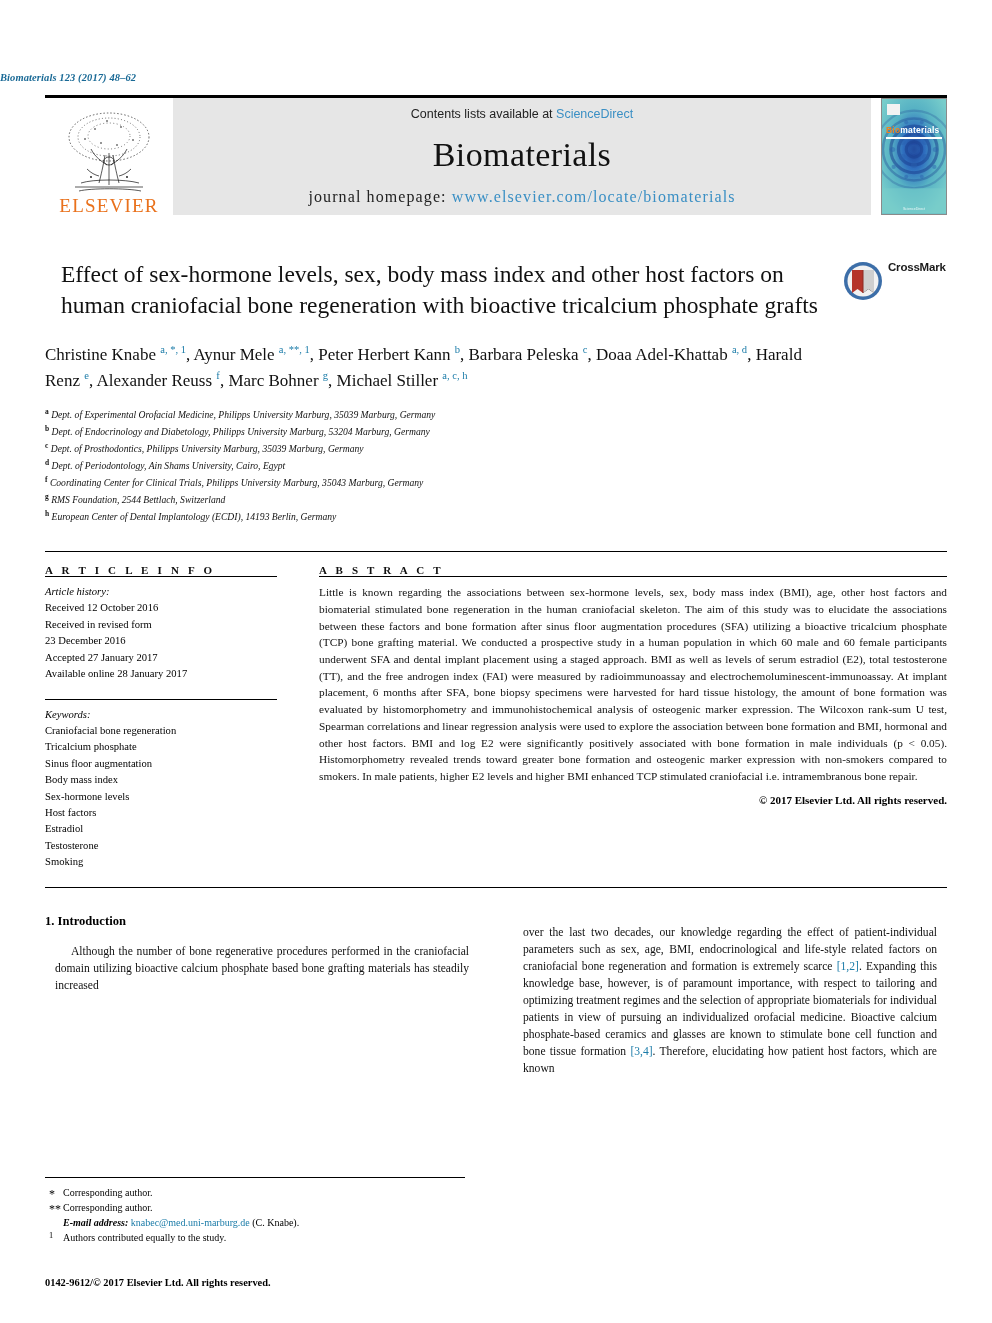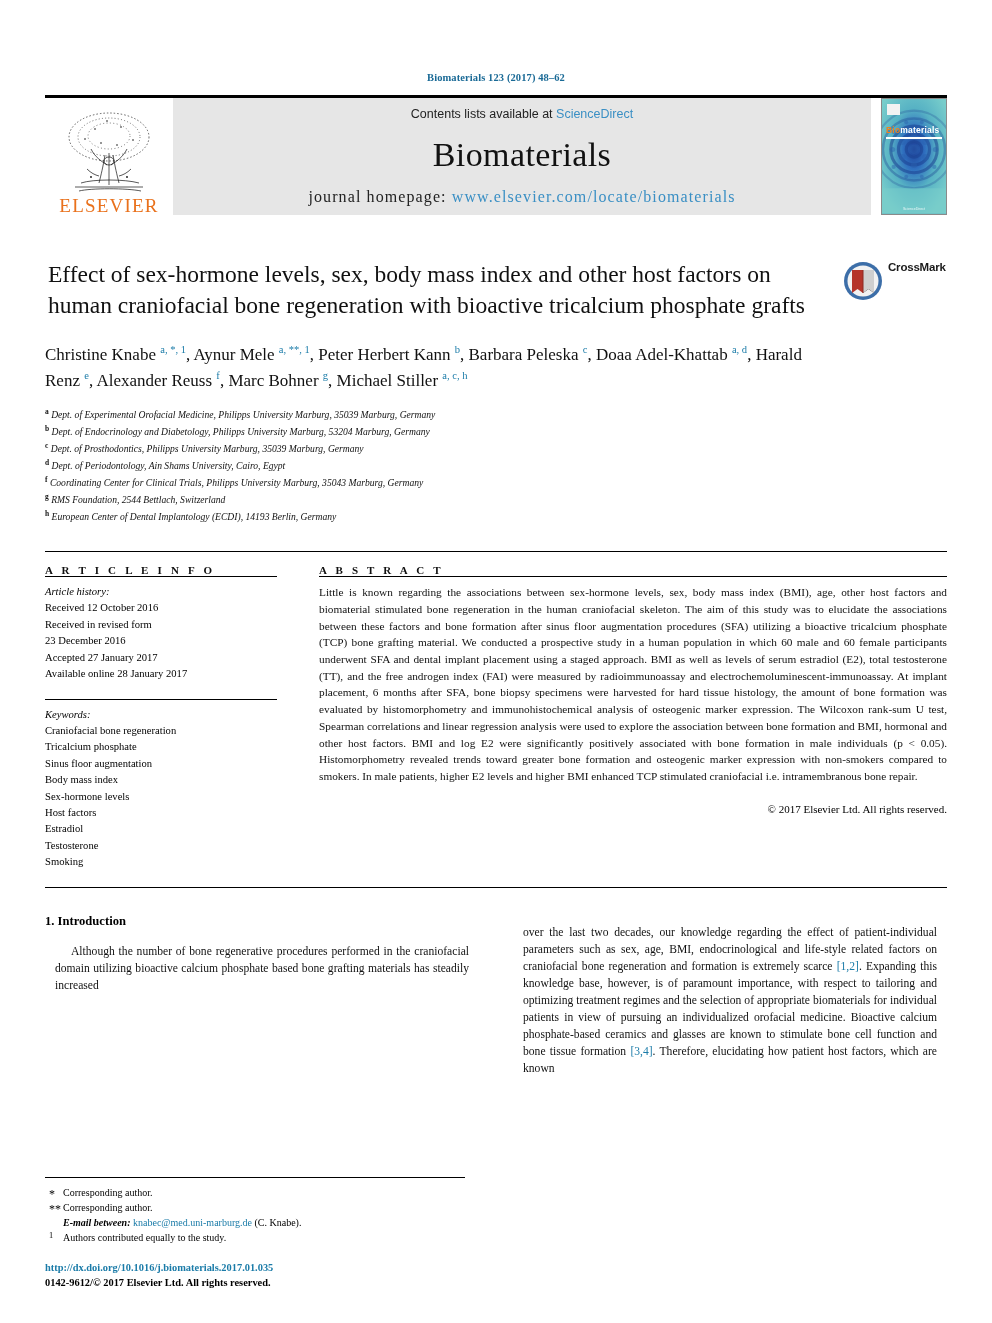--- a/index.html
+++ b/index.html
@@ -9,27 +9,28 @@
     background: #ffffff;
     font-family: "Liberation Serif", serif;
     color: #000;
     position: relative;
     overflow: hidden;
   }
   .page { position:relative; width:992px; height:1323px; padding: 0; }
 
   
   .running-head {
-    text-align:center;
+    text-align:left;
     font-family:"Liberation Serif", serif;
     font-size:10.5px;
     font-weight:bold;
     color:#1a6a96;
     padding-top:72px;
     letter-spacing:.1px;
+    font-style:italic;
   }
 
   
   .masthead-wrap {
     margin: 12px 45px 0 45px;
     border-top: 3px solid #000;
     padding-top:0;
     display:flex;
     align-items:stretch;
     height:120px;
@@ -76,21 +77,21 @@
   .cover-title .bio { color:#f0821e; }
   .cover-rule { position:absolute; top:38px; left:4px; width:56px; height:1.5px; background:#fff; }
   .cover-sq { position:absolute; top:5px; left:5px; width:13px; height:11px; background:#f2f2f2; }
   .cover-foot { position:absolute; bottom:3px; left:0; right:0; text-align:center; font-size:3.6px; color:#eaf7f7; font-family:"Liberation Sans", sans-serif; }
 
   
   .title-block { margin:44px 45px 0 45px; position:relative; }
   .article-title {
     font-family:"Liberation Serif", serif;
     font-size:23.5px; line-height:1.30; font-weight:400; color:#111;
-    max-width:770px; margin:3px;
+    max-width:770px; margin:16px;
   }
   .crossmark {
     position:absolute; right:0; top:2px;
     width:104px; height:58px;
     display:flex; gap:5px;
   }
   .cm-badge { width:40px; height:40px; flex:0 0 40px; }
   .cm-word { font-family:"Liberation Sans", sans-serif; font-size:11.5px; font-weight:bold; color:#1a1a1a; letter-spacing:-.2px; }
 
   
@@ -121,21 +122,21 @@
   }
   .hline { border-top:1px solid #000; margin:0 0 7px 0; }
   .info-label { font-style:italic; font-size:10.6px; line-height:1.55; }
   .info-line { font-size:10.6px; line-height:1.55; }
   .kw-gap { height:16px; }
   .abstract-body {
     font-size:11.3px; line-height:1.48; text-align:justify; color:#111;
     font-family:"Liberation Serif", serif;
     hyphens:auto;
   }
-  .copyright { text-align:right; font-size:11px; margin-top:18px; font-weight:normal; }
+  .copyright { text-align:right; font-size:11px; margin-top:9px; font-weight:bold; }
   .rule-bottom { margin:16px 45px 0 45px; border-top:1px solid #000; }
 
   
   .body-cols { margin:26px 45px 0 45px; display:flex; gap:34px; }
   .bcol { flex:1 1 0; }
   .h2 { font-family:"Liberation Serif", serif; font-size:12.6px; font-weight:bold; margin:0 0 14px 0; }
   .para { font-size:11.6px; line-height:1.47; text-align:justify; color:#111; hyphens:auto; margin:10px; }
   .para .ref { color:#1a7ba8; }
 
   
@@ -317,22 +318,21 @@
       <p class="para" style="text-indent:16px;">Although the number of bone regenerative procedures performed in the craniofacial domain utilizing bioactive calcium phosphate based bone grafting materials has steadily increased</p>
     </div>
     <div class="bcol">
       <p class="para"><span>over the last two decades, our knowledge regarding the effect of patient-individual parameters such as sex, age, BMI, endocrinological and life-style related factors on craniofacial bone regeneration and formation is extremely scarce </span><span class="ref">[1,2]</span><span>. Expanding this knowledge base, however, is of paramount importance, with respect to tailoring and optimizing treatment regimes and the selection of appropriate biomaterials for individual patients in view of pursuing an individualized orofacial medicine. Bioactive calcium phosphate-based ceramics and glasses are known to stimulate bone cell function and bone tissue formation </span><span class="ref">[3,4]</span><span>. Therefore, elucidating how patient host factors, which are known</span></p>
     </div>
   </div>
 
   <div class="footnotes">
     <div class="fn"><span class="mark star">*</span><span>Corresponding author.</span></div>
     <div class="fn"><span class="mark star">**</span><span>Corresponding author.</span></div>
-    <div class="fn-email"><i>E-mail between:</i> <span class="mail">knabec@med.uni-marburg.de</span> <span>(C. Knabe).</span></div>
+    <div class="fn-email"><i>E-mail address:</i> <span class="mail">knabec@med.uni-marburg.de</span> <span>(C. Knabe).</span></div>
     <div class="fn"><span class="mark"><sup>1</sup></span><span>Authors contributed equally to the study.</span></div>
   </div>
 
   <div class="doi-block">
-    <div class="doi">http://dx.doi.org/10.1016/j.biomaterials.2017.01.035</div>
     <div class="issn">0142-9612/© 2017 Elsevier Ltd. All rights reserved.</div>
   </div>
 
 </div>
 
 </body></html>

